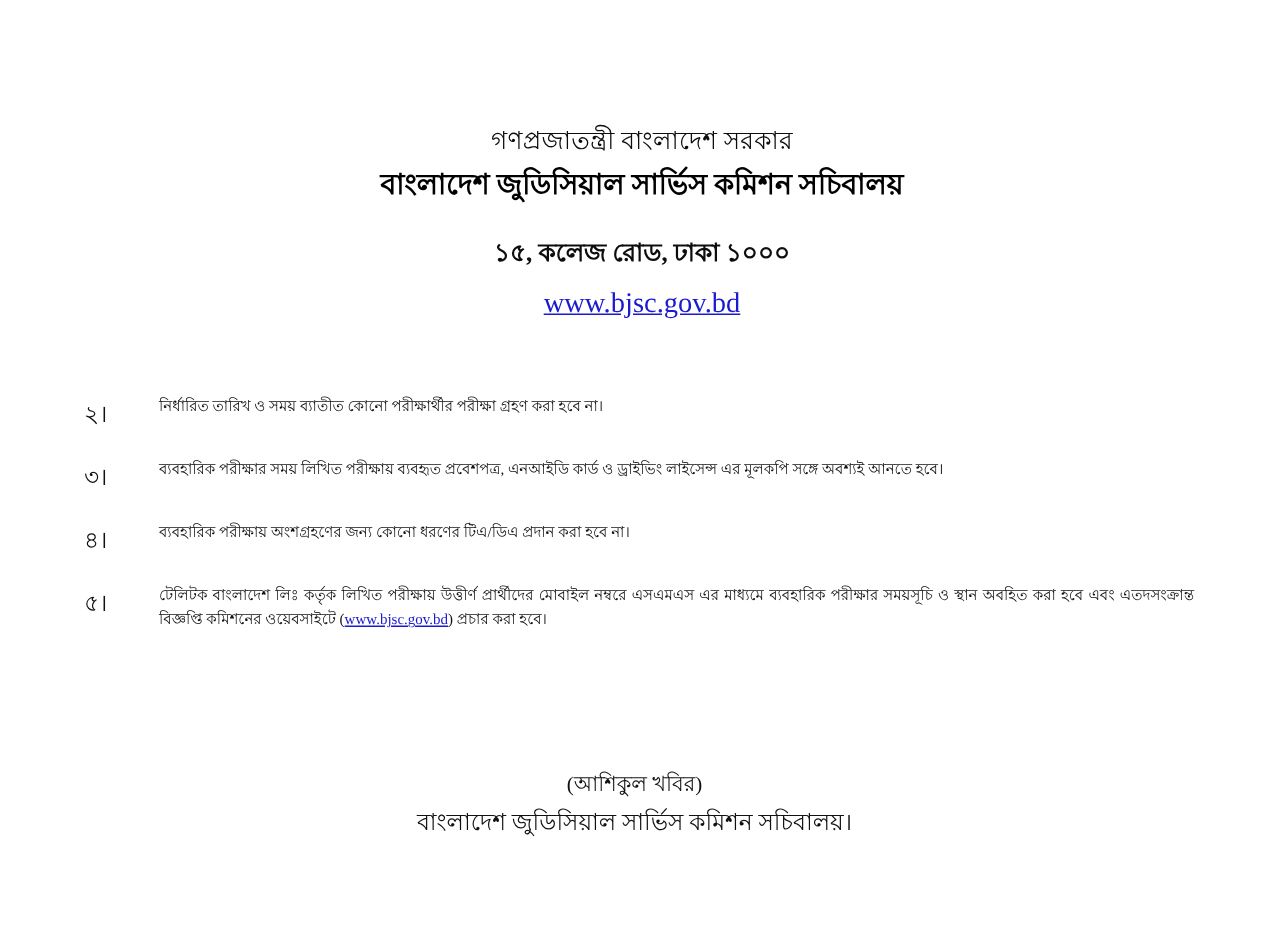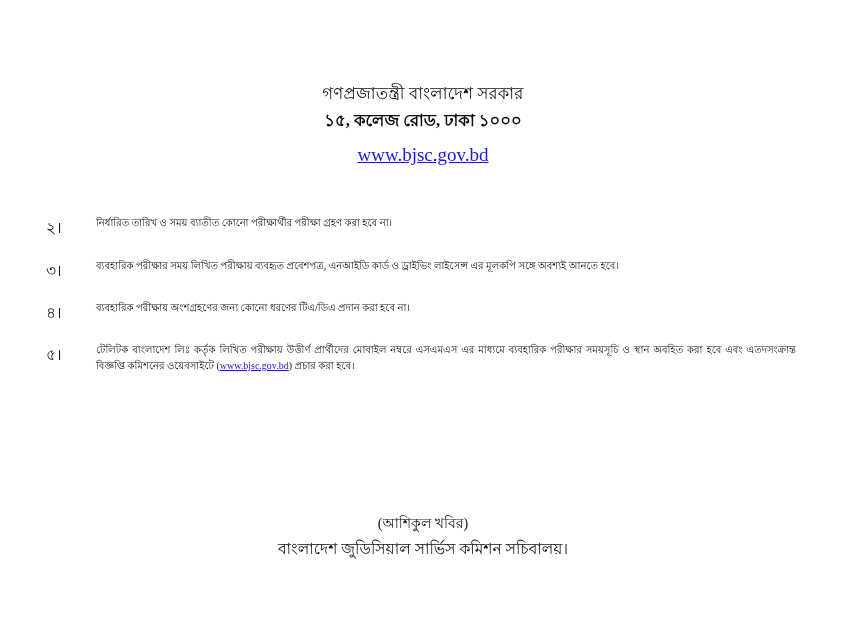--- a/index.html
+++ b/index.html
@@ -12,20 +12,21 @@
     background: #ffffff;
     font-family: "Liberation Serif", serif;
     color: #111111;
     overflow: hidden;
   }
   .page {
     position: relative;
     width: 846px;
     height: 631px;
     box-sizing: border-box;
+    padding-left: 10px;
   }
 
   
   .header {
     text-align: center;
     padding-top: 82px;
   }
   .header .line {
     line-height: 1.45;
   }
@@ -37,21 +38,21 @@
   .org-line {
     font-size: 19px;
     font-weight: bold;
     color: #000000;
     margin-top: 4px;
   }
   .addr-line {
     font-size: 16.5px;
     font-weight: bold;
     color: #0d0d0d;
-    margin-top: 3px;
+    margin-top: 20px;
   }
   .site-line {
     margin-top: 8px;
   }
   .site-link {
     font-size: 19px;
     color: #1a1ad0;
     text-decoration: underline;
     cursor: pointer;
   }
@@ -105,20 +106,21 @@
     font-size: 14px;
   }
 </style>
 </head>
 <body>
 
 <div class="page">
 
   <div class="header">
     <div class="line gov-line">গণপ্রজাতন্ত্রী বাংলাদেশ সরকার</div>
+    <div class="line org-line">বাংলাদেশ জুডিসিয়াল সার্ভিস কমিশন সচিবালয়</div>
     <div class="line addr-line">১৫, কলেজ রোড, ঢাকা ১০০০</div>
     <div class="line site-line">
       <span class="site-link">www.bjsc.gov.bd</span>
     </div>
   </div>
 
   <div class="list">
 
     <div class="item">
       <div class="item-num">২।</div>

